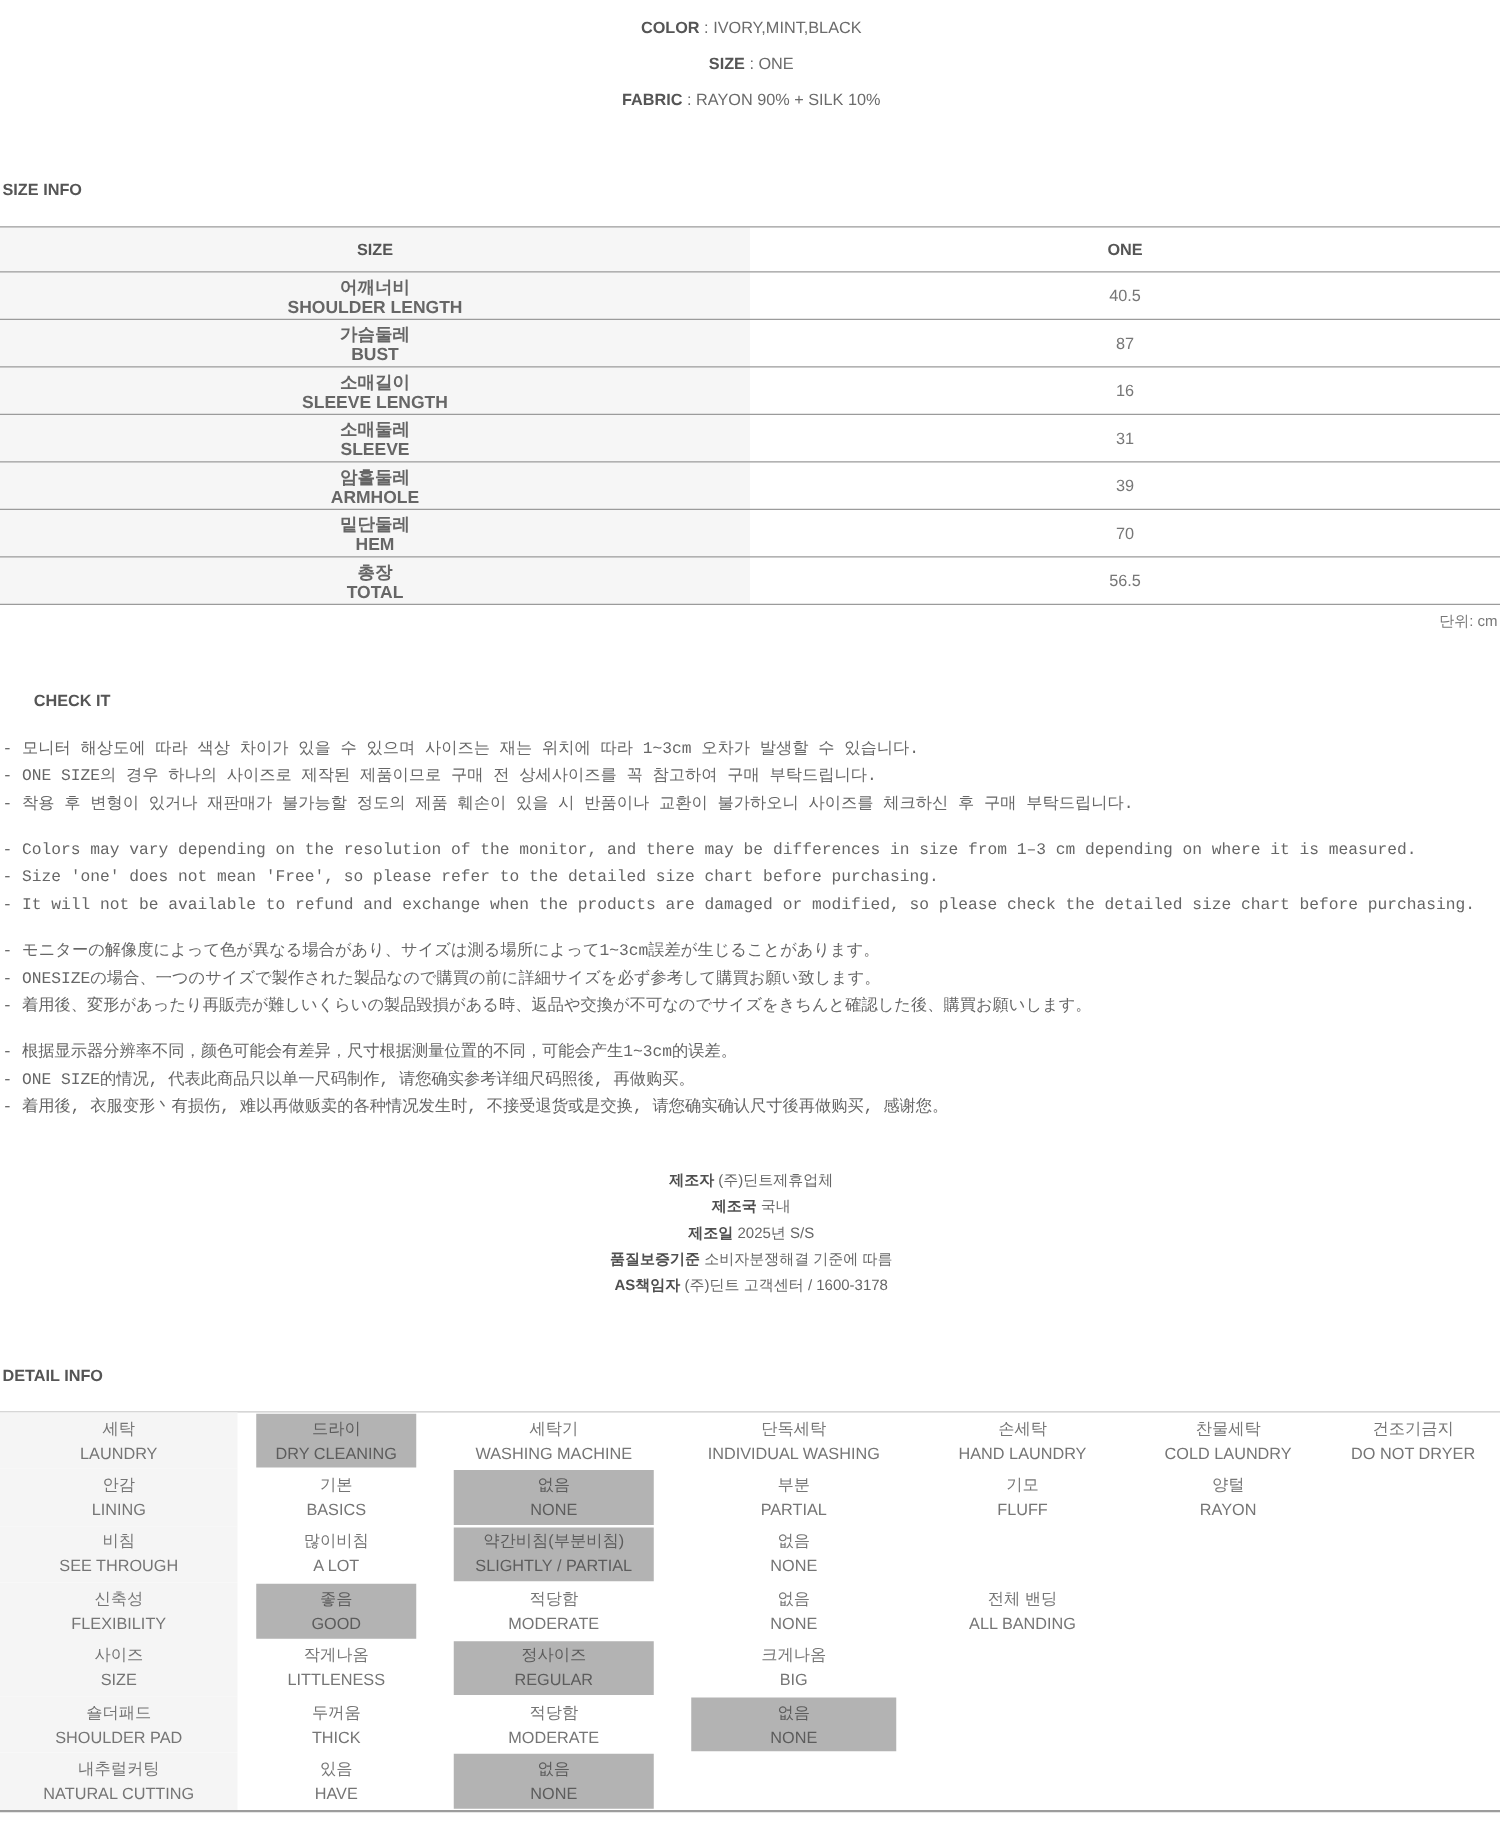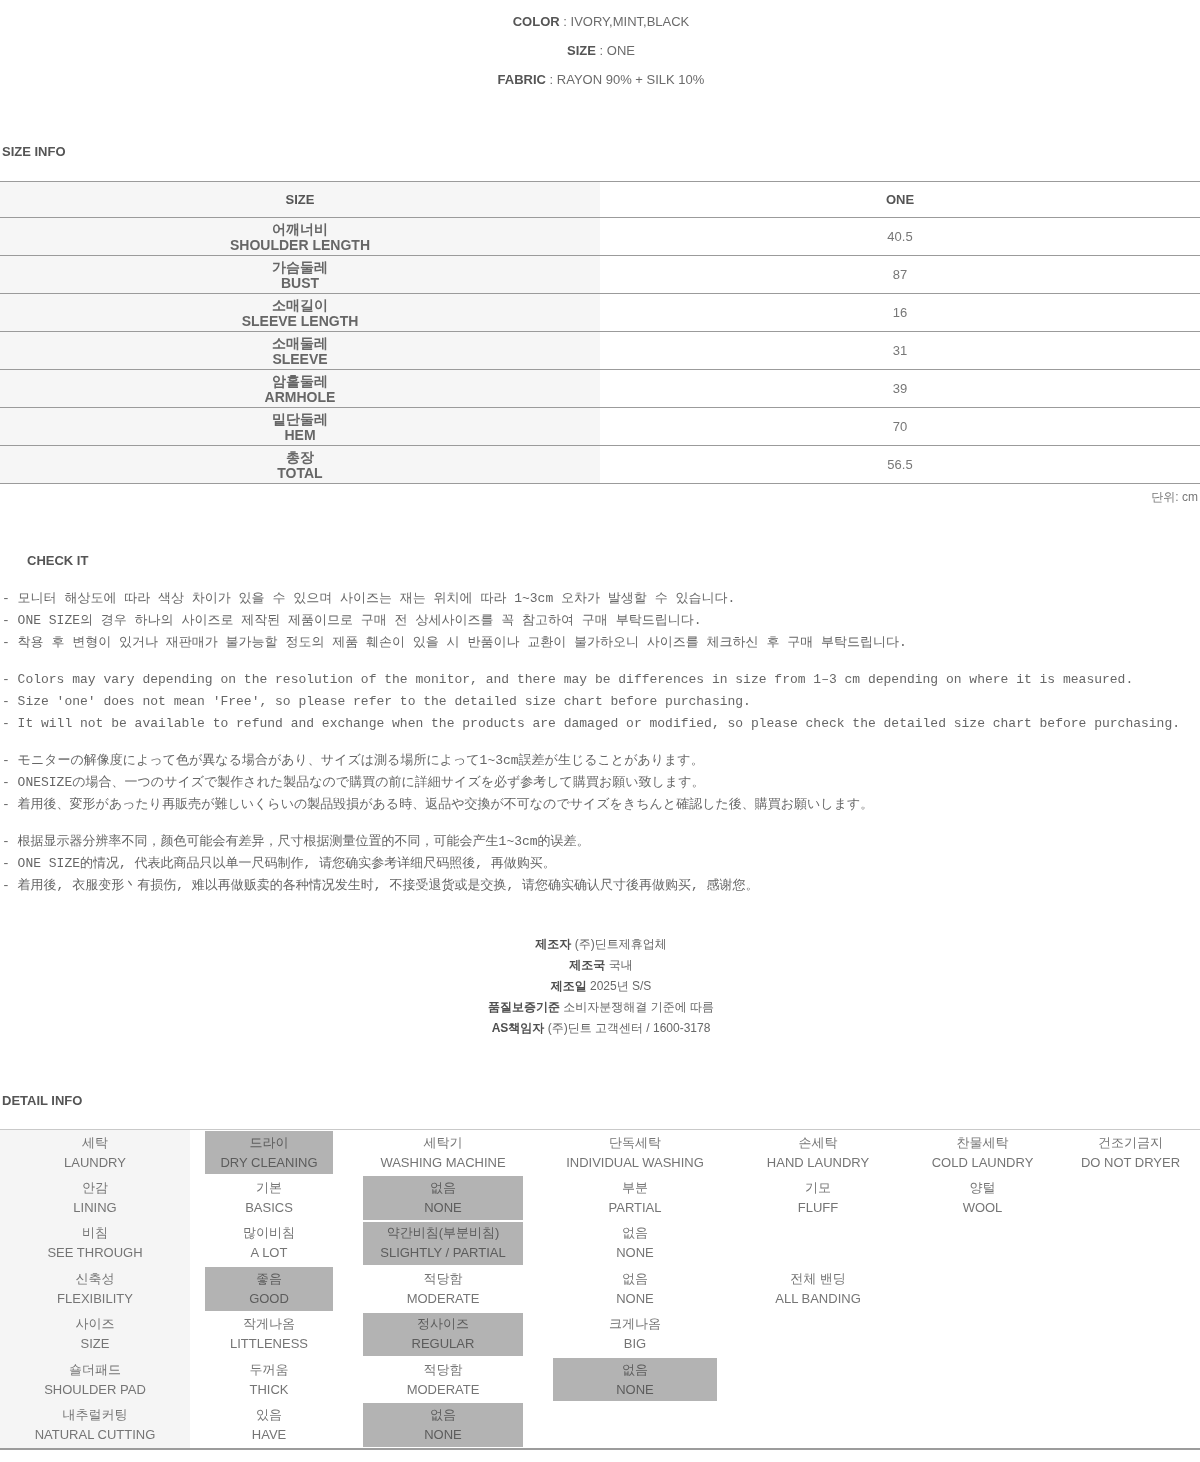--- a/index.html
+++ b/index.html
@@ -221,21 +221,21 @@
       </div>
       <div class="cell opt-cell">
         <div class="opt-box">
           <div class="kr">기모</div>
           <div class="en">FLUFF</div>
         </div>
       </div>
       <div class="cell opt-cell">
         <div class="opt-box">
           <div class="kr">양털</div>
-          <div class="en">WOOL</div>
+          <div class="en">RAYON</div>
         </div>
       </div>
       <div class="cell opt-cell"></div>
       <div class="cell cat-cell">
         <div class="kr">비침</div>
         <div class="en">SEE THROUGH</div>
       </div>
       <div class="cell opt-cell">
         <div class="opt-box">
           <div class="kr">많이비침</div>

